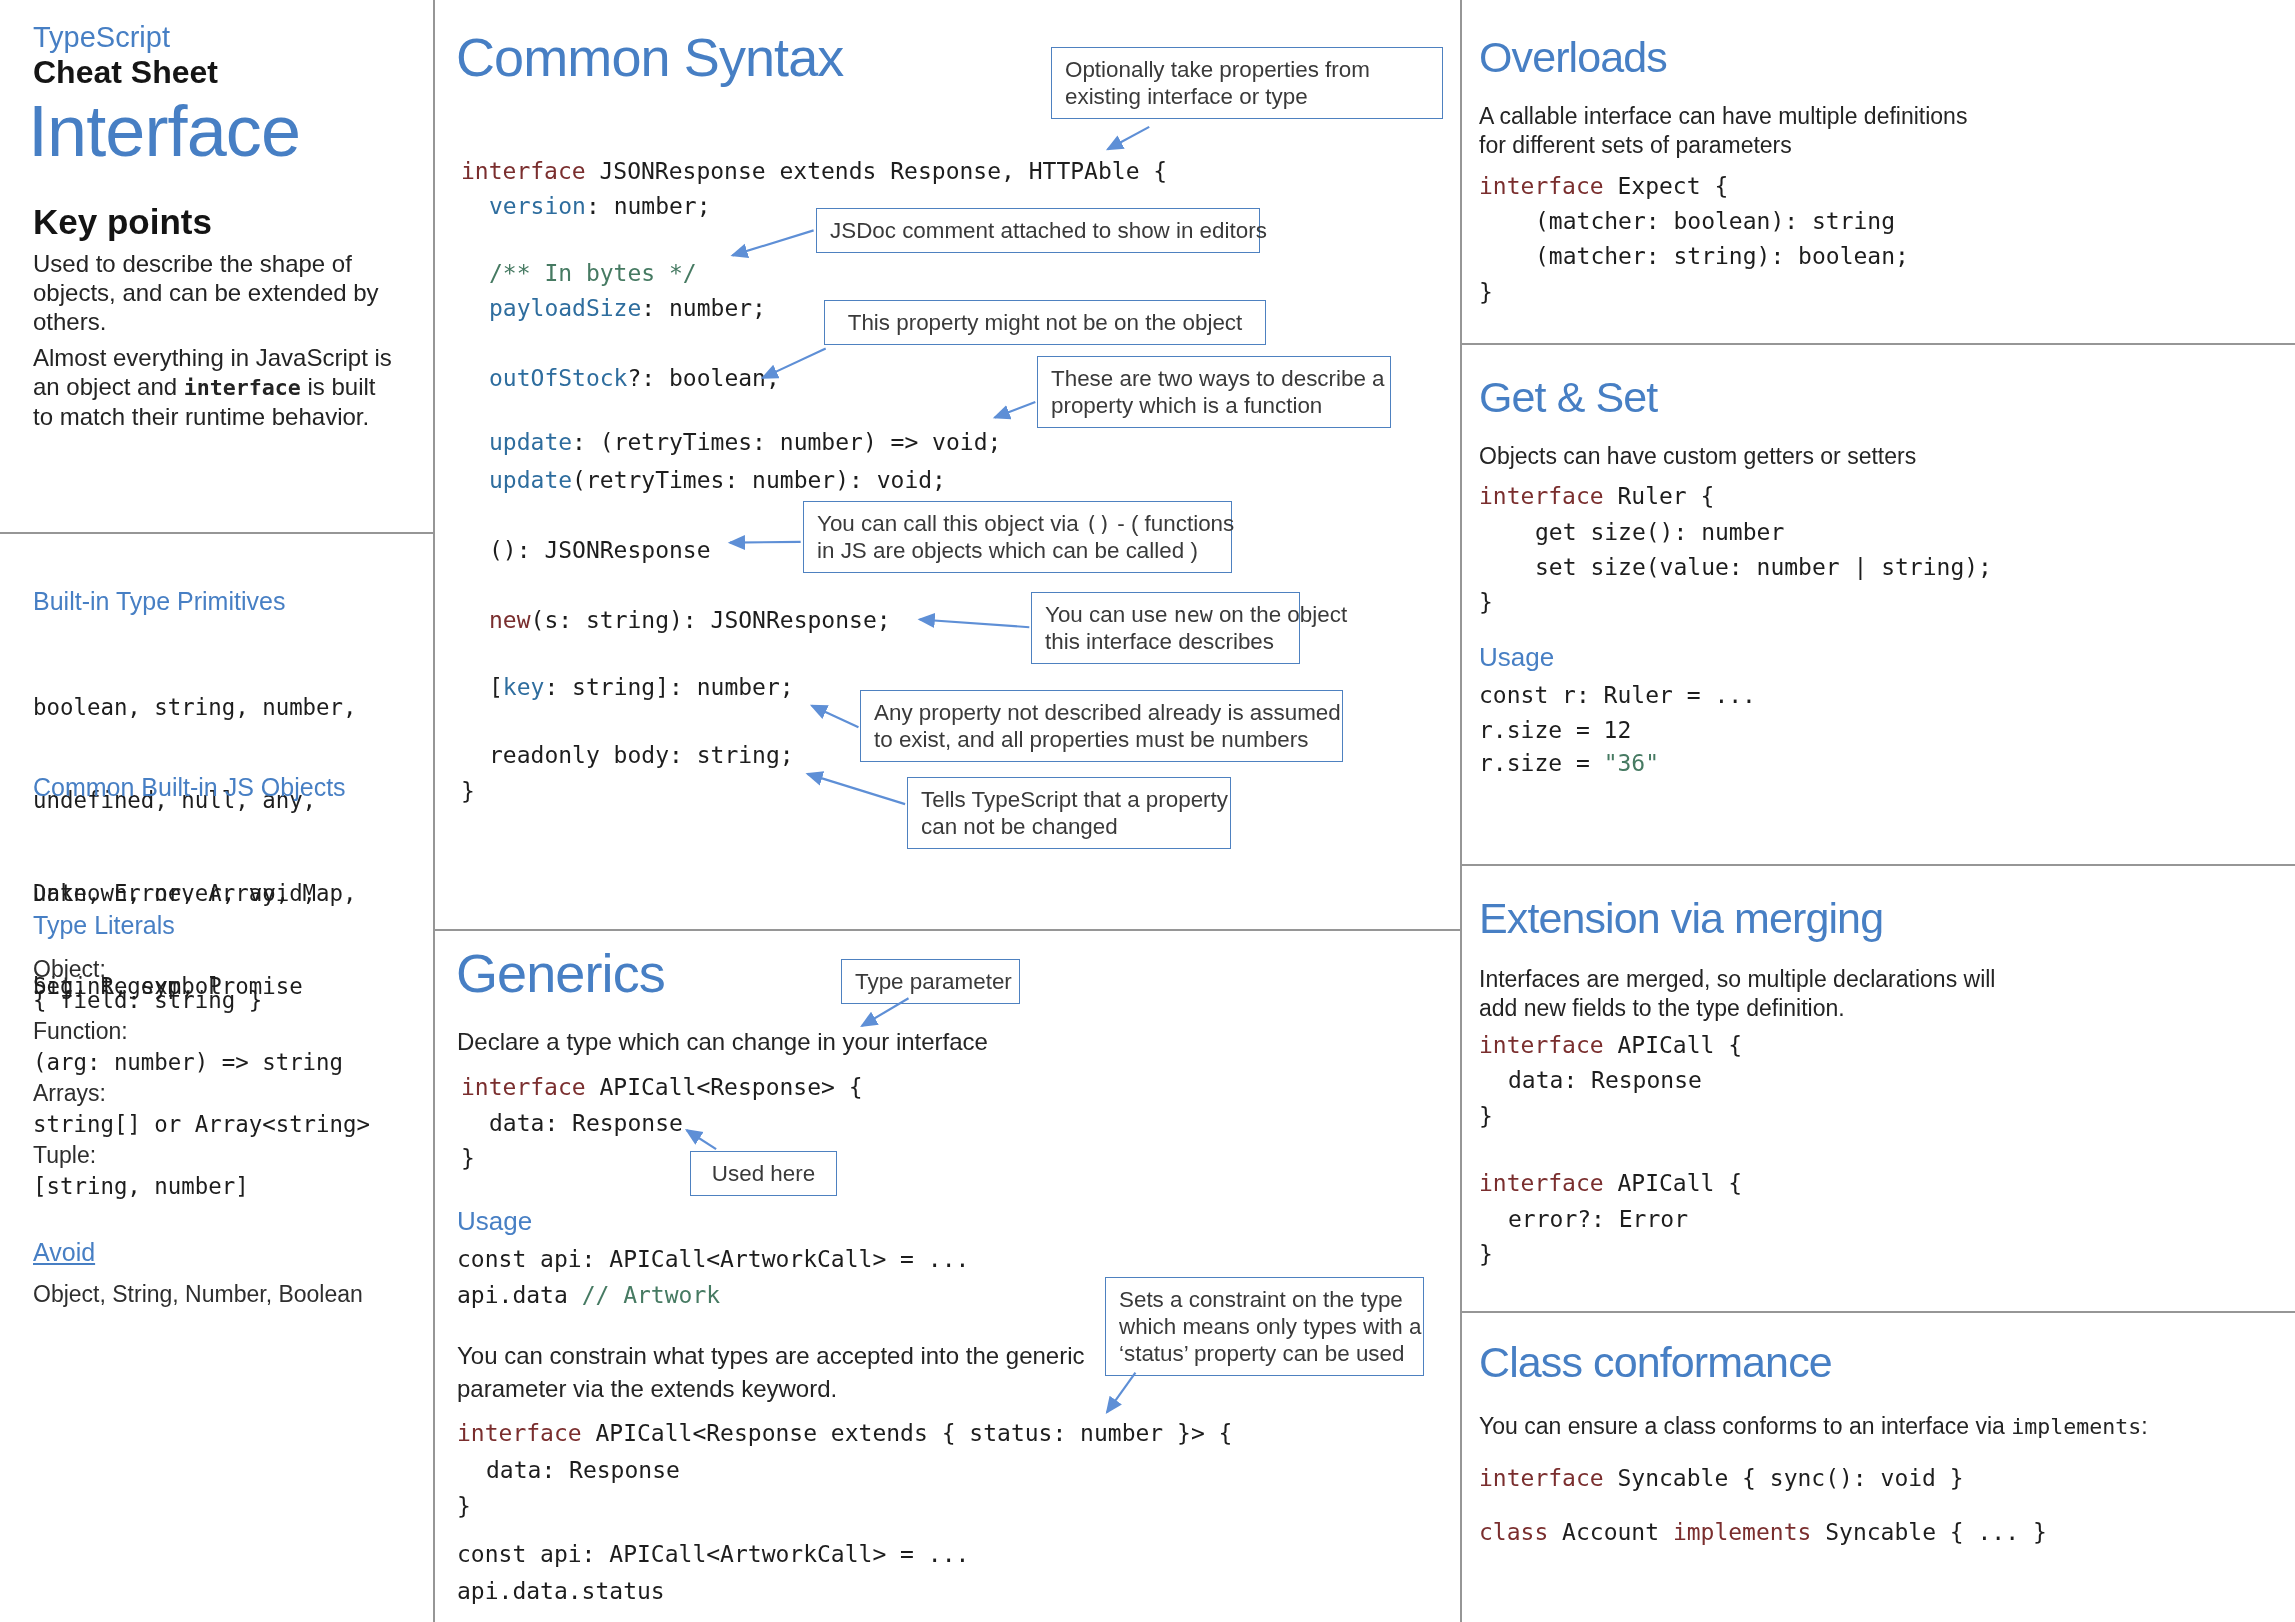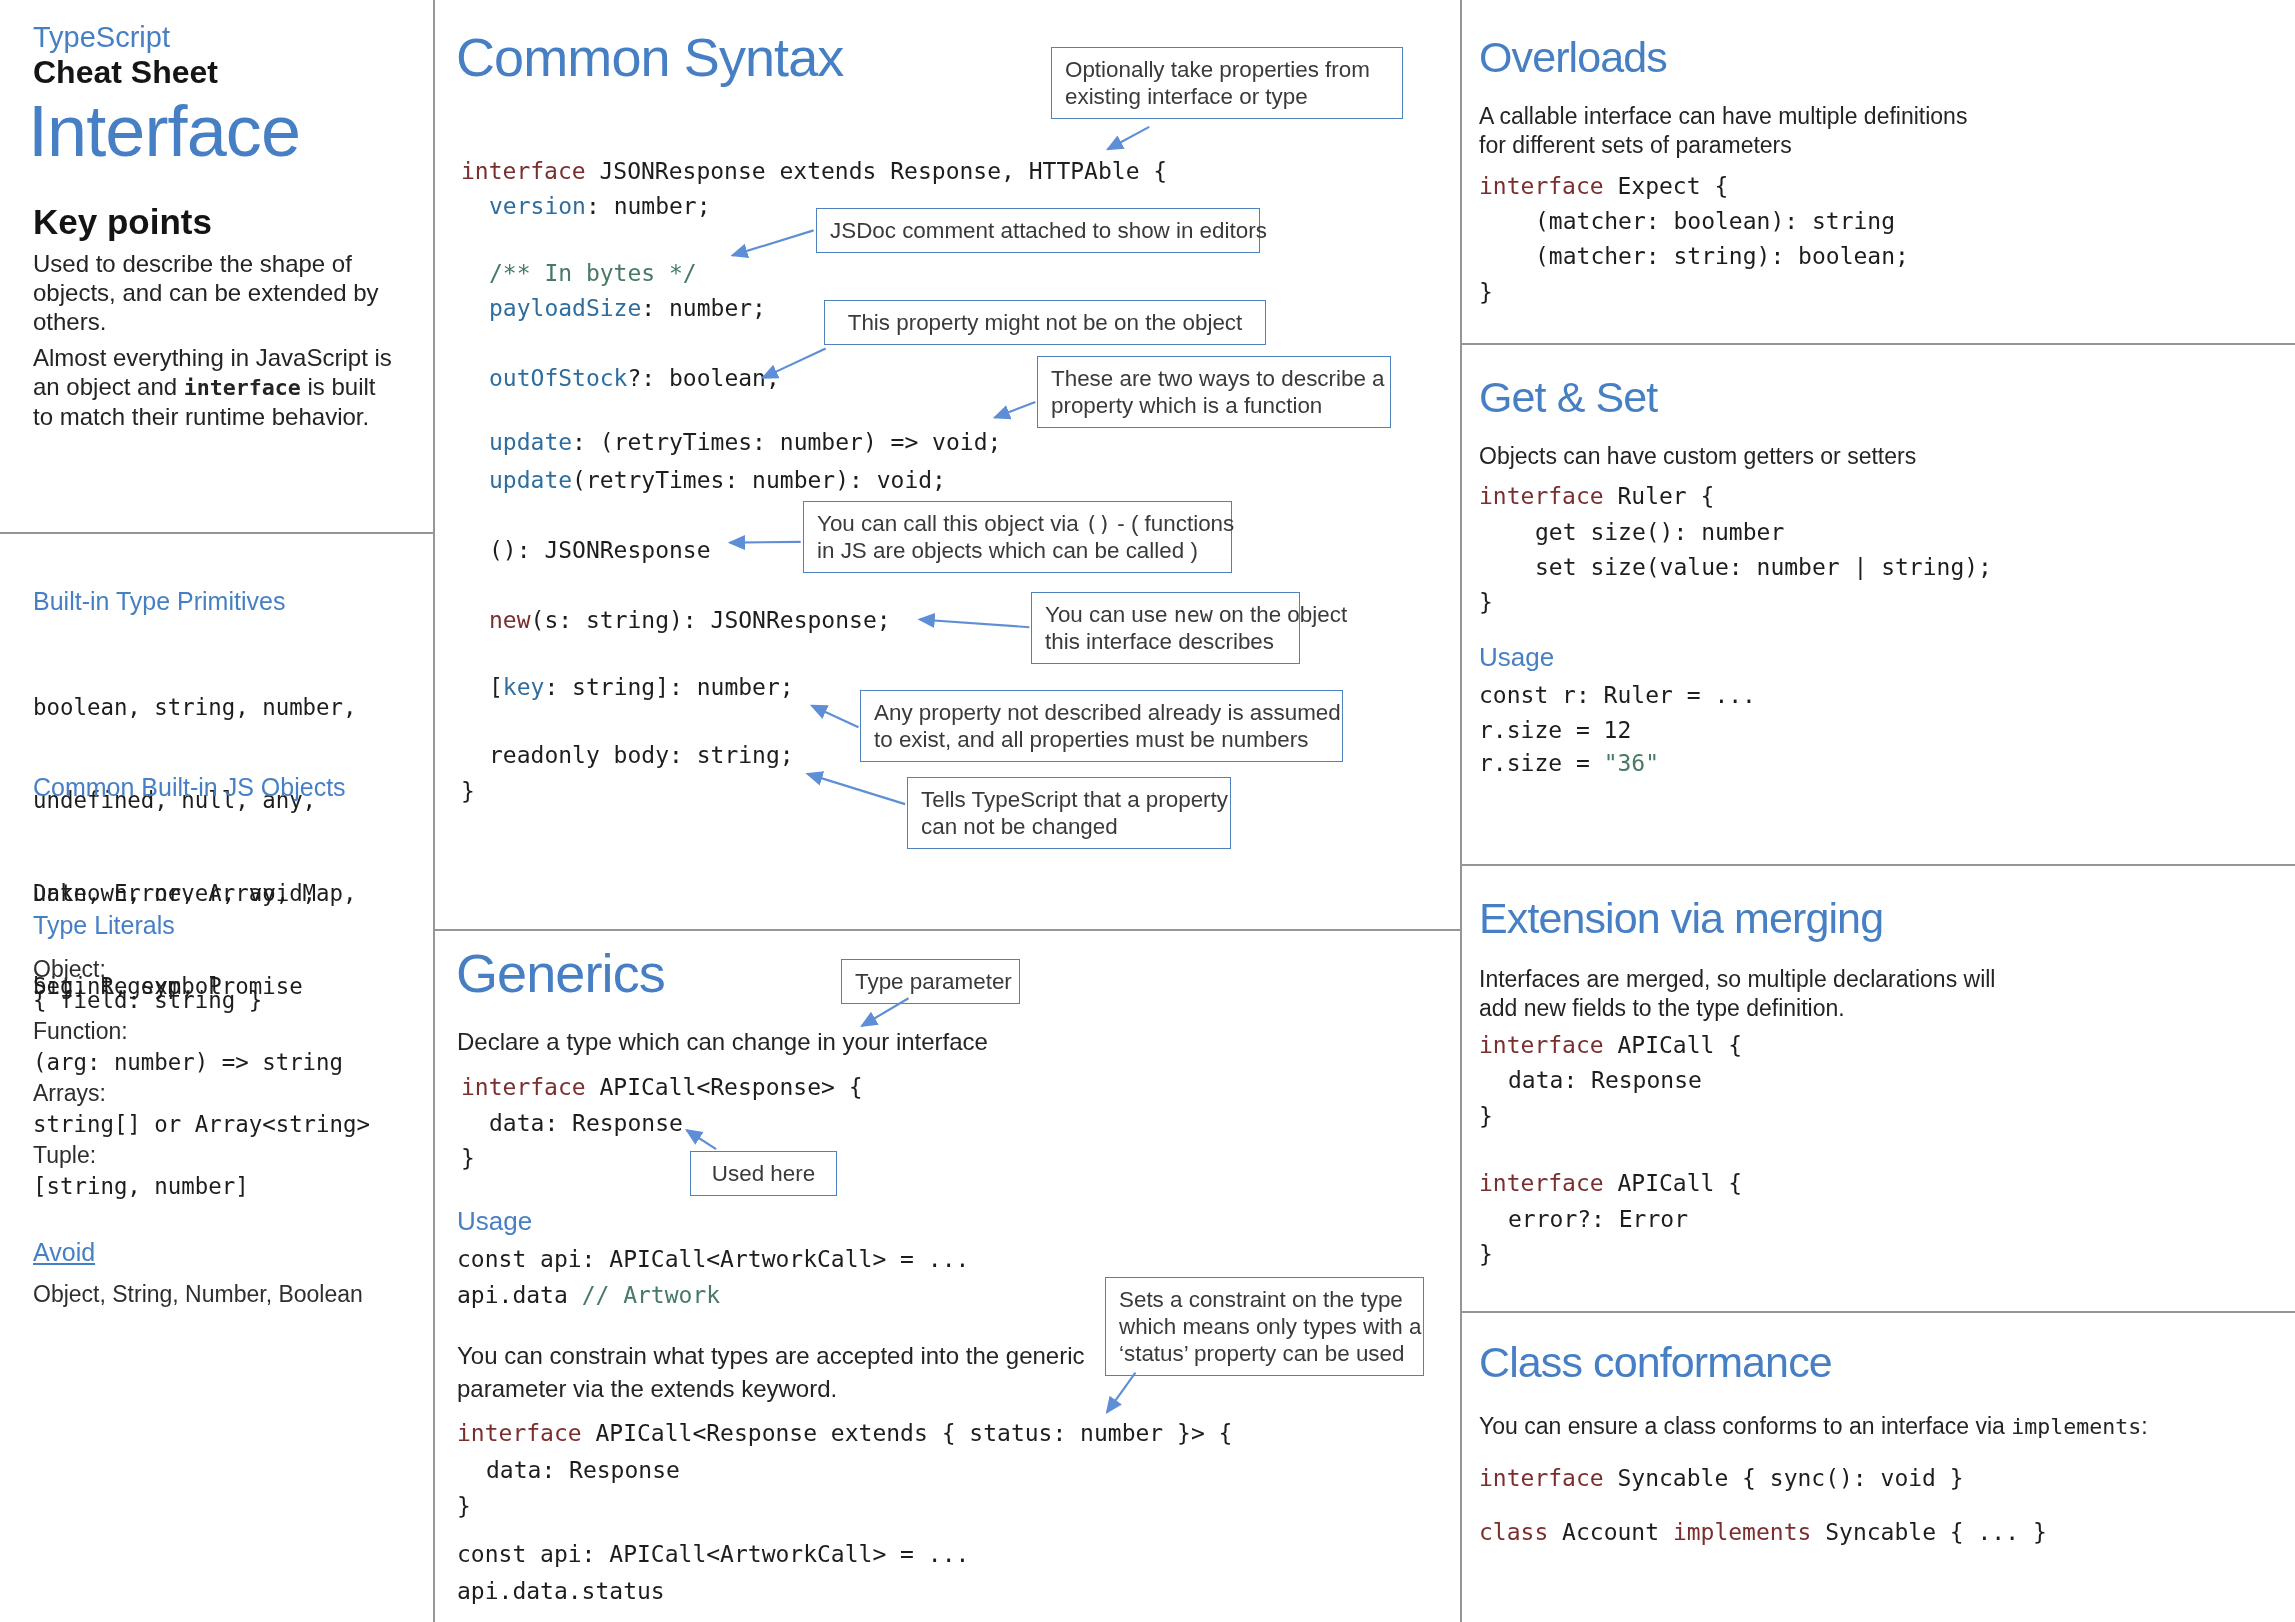--- a/index.html
+++ b/index.html
@@ -95,21 +95,21 @@
   <div class="abs code" style="left:489px;top:295px;"><span class="pr">payloadSize</span><span>: number;</span></div>
   <div class="abs code" style="left:489px;top:365px;"><span class="pr">outOfStock</span><span>?: boolean;</span></div>
   <div class="abs code" style="left:489px;top:429px;text-align:center;"><span class="pr">update</span><span>: (retryTimes: number) =&gt; void;</span></div>
   <div class="abs code" style="left:489px;top:467px;"><span class="pr">update</span><span>(retryTimes: number): void;</span></div>
   <div class="abs code" style="left:489px;top:537px;">(): JSONResponse</div>
   <div class="abs code" style="left:489px;top:607px;"><span class="kw">new</span><span>(s: string): JSONResponse;</span></div>
   <div class="abs code" style="left:489px;top:674px;"><span>[</span><span class="pr">key</span><span>: string]: number;</span></div>
   <div class="abs code" style="left:489px;top:742px;">readonly body: string;</div>
   <div class="abs code" style="left:461px;top:778px;">}</div>
 
-  <div class="callout" style="left:1051px;top:47px;width:352px;">
+  <div class="callout" style="left:1051px;top:47px;width:392px;">
     <div class="cline">Optionally take properties from</div>
     <div class="cline">existing interface or type</div>
   </div>
   <div class="callout center" style="left:816px;top:208px;width:444px;">
     <div class="cline">JSDoc comment attached to show in editors</div>
   </div>
   <div class="callout center" style="left:824px;top:300px;width:442px;">
     <div class="cline">This property might not be on the object</div>
   </div>
   <div class="callout" style="left:1037px;top:356px;width:354px;">

